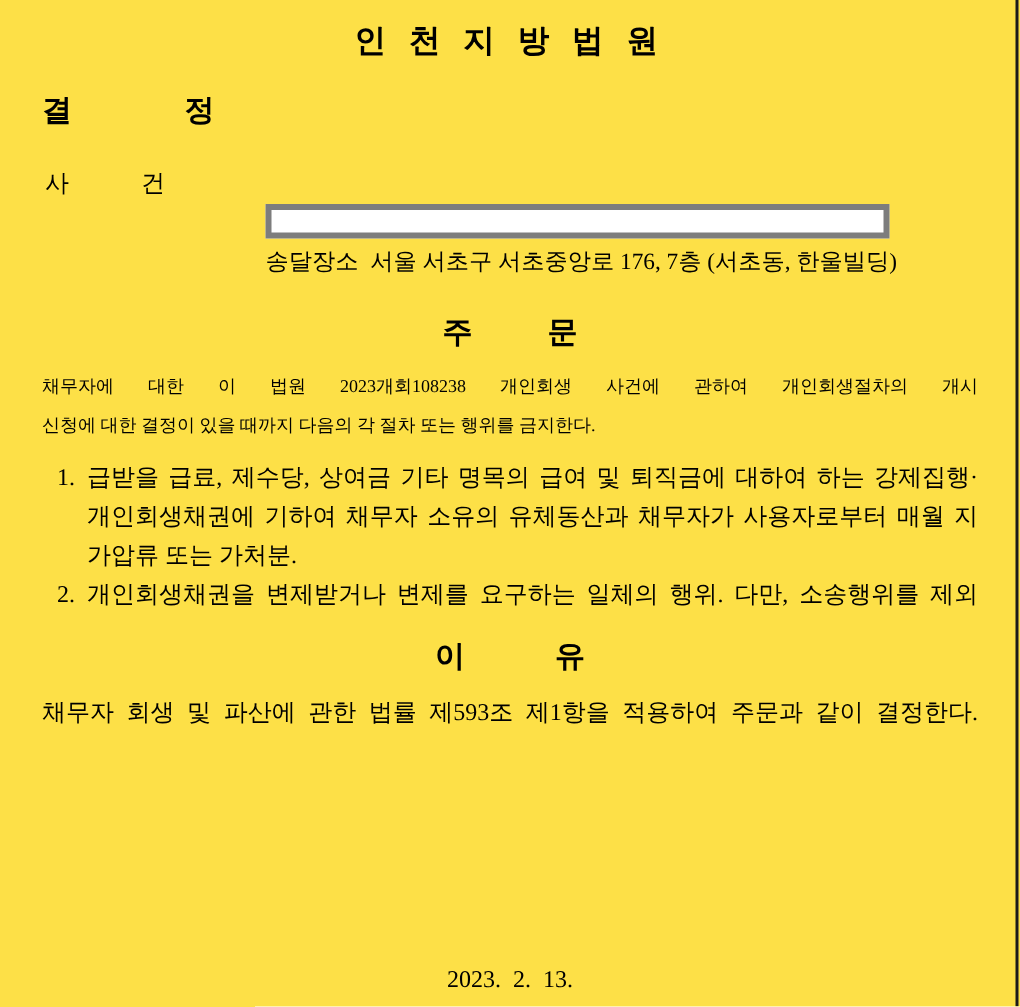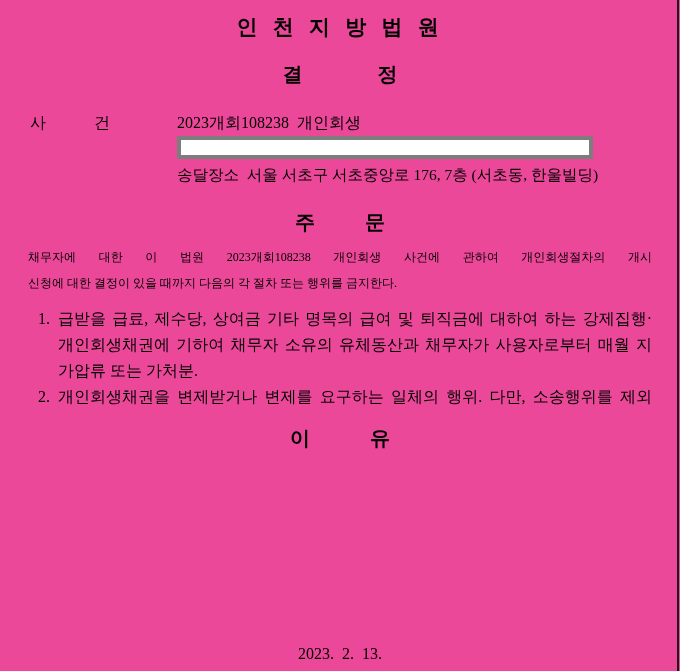--- a/index.html
+++ b/index.html
@@ -1,37 +1,37 @@
 <!DOCTYPE html>
 <html><head>
 <meta charset="utf-8">
 <style>
   * { margin:0; padding:0; box-sizing:border-box; }
   html,body { background:#ffffff; }
   .page {
     position:relative;
     width:680px; height:671px;
-    background:#ec4899;
+    background:#fde047;
     color:#000;
     font-family:"Liberation Serif","DejaVu Serif",serif;
     overflow:hidden;
   }
   .edge-line {
     position:absolute; top:0; right:1px; width:2px; height:671px;
     background:#1a1a1a;
   }
   .content { padding:13px 28px 0 28px; }
   .pre { white-space:pre; }
 
   .court-title {
     text-align:center; font-weight:bold; font-size:21px;
     letter-spacing:5px; line-height:28px;
   }
   .decision-title {
-    margin-top:21px; text-align:center; font-weight:bold; font-size:20px;
+    margin-top:21px; text-align:left; font-weight:bold; font-size:20px;
     line-height:25px;
   }
 
   .case-block { margin-top:25px; font-size:16px; }
   .case-row { display:flex; align-items:center; line-height:21px; }
   .case-row + .case-row { margin-top:13px; }
   .case-label {
     display:inline-block; width:80px; margin-left:2px;
     text-align:justify; text-align-last:justify;
   }
@@ -83,21 +83,20 @@
   <div class="edge-line"></div>
 
   <div class="content">
 
     <div class="court-title pre">인 천 지 방 법 원</div>
     <div class="decision-title pre">결               정</div>
 
     <div class="case-block">
       <div class="case-row">
         <span class="case-label">사 건</span>
-        <span class="case-value pre">2023개회108238  개인회생</span>
       </div>
       <div class="redaction-box-address"></div>
       <div class="indent-line service-address pre">송달장소  서울 서초구 서초중앙로 176, 7층 (서초동, 한울빌딩)</div>
     </div>
 
     <div class="section-heading order-heading pre">주          문</div>
 
     <div class="para">
       <div class="jl">채무자에 대한 이 법원 2023개회108238 개인회생 사건에 관하여 개인회생절차의 개시</div>
       <div>신청에 대한 결정이 있을 때까지 다음의 각 절차 또는 행위를 금지한다.</div>
@@ -111,17 +110,18 @@
         <div>가압류 또는 가처분.</div>
       </div>
       <div class="order-item">
         <span class="item-number">2.</span>
         <div class="jl">개인회생채권을 변제받거나 변제를 요구하는 일체의 행위. 다만, 소송행위를 제외</div>
       </div>
     </div>
 
     <div class="section-heading reason-heading pre">이            유</div>
 
+    <div class="reason-para jl">채무자 회생 및 파산에 관한 법률 제593조 제1항을 적용하여 주문과 같이 결정한다.</div>
 
   </div>
 
   <div class="decision-date pre">2023.  2.  13.</div>
 </div>
 
 </body></html>

